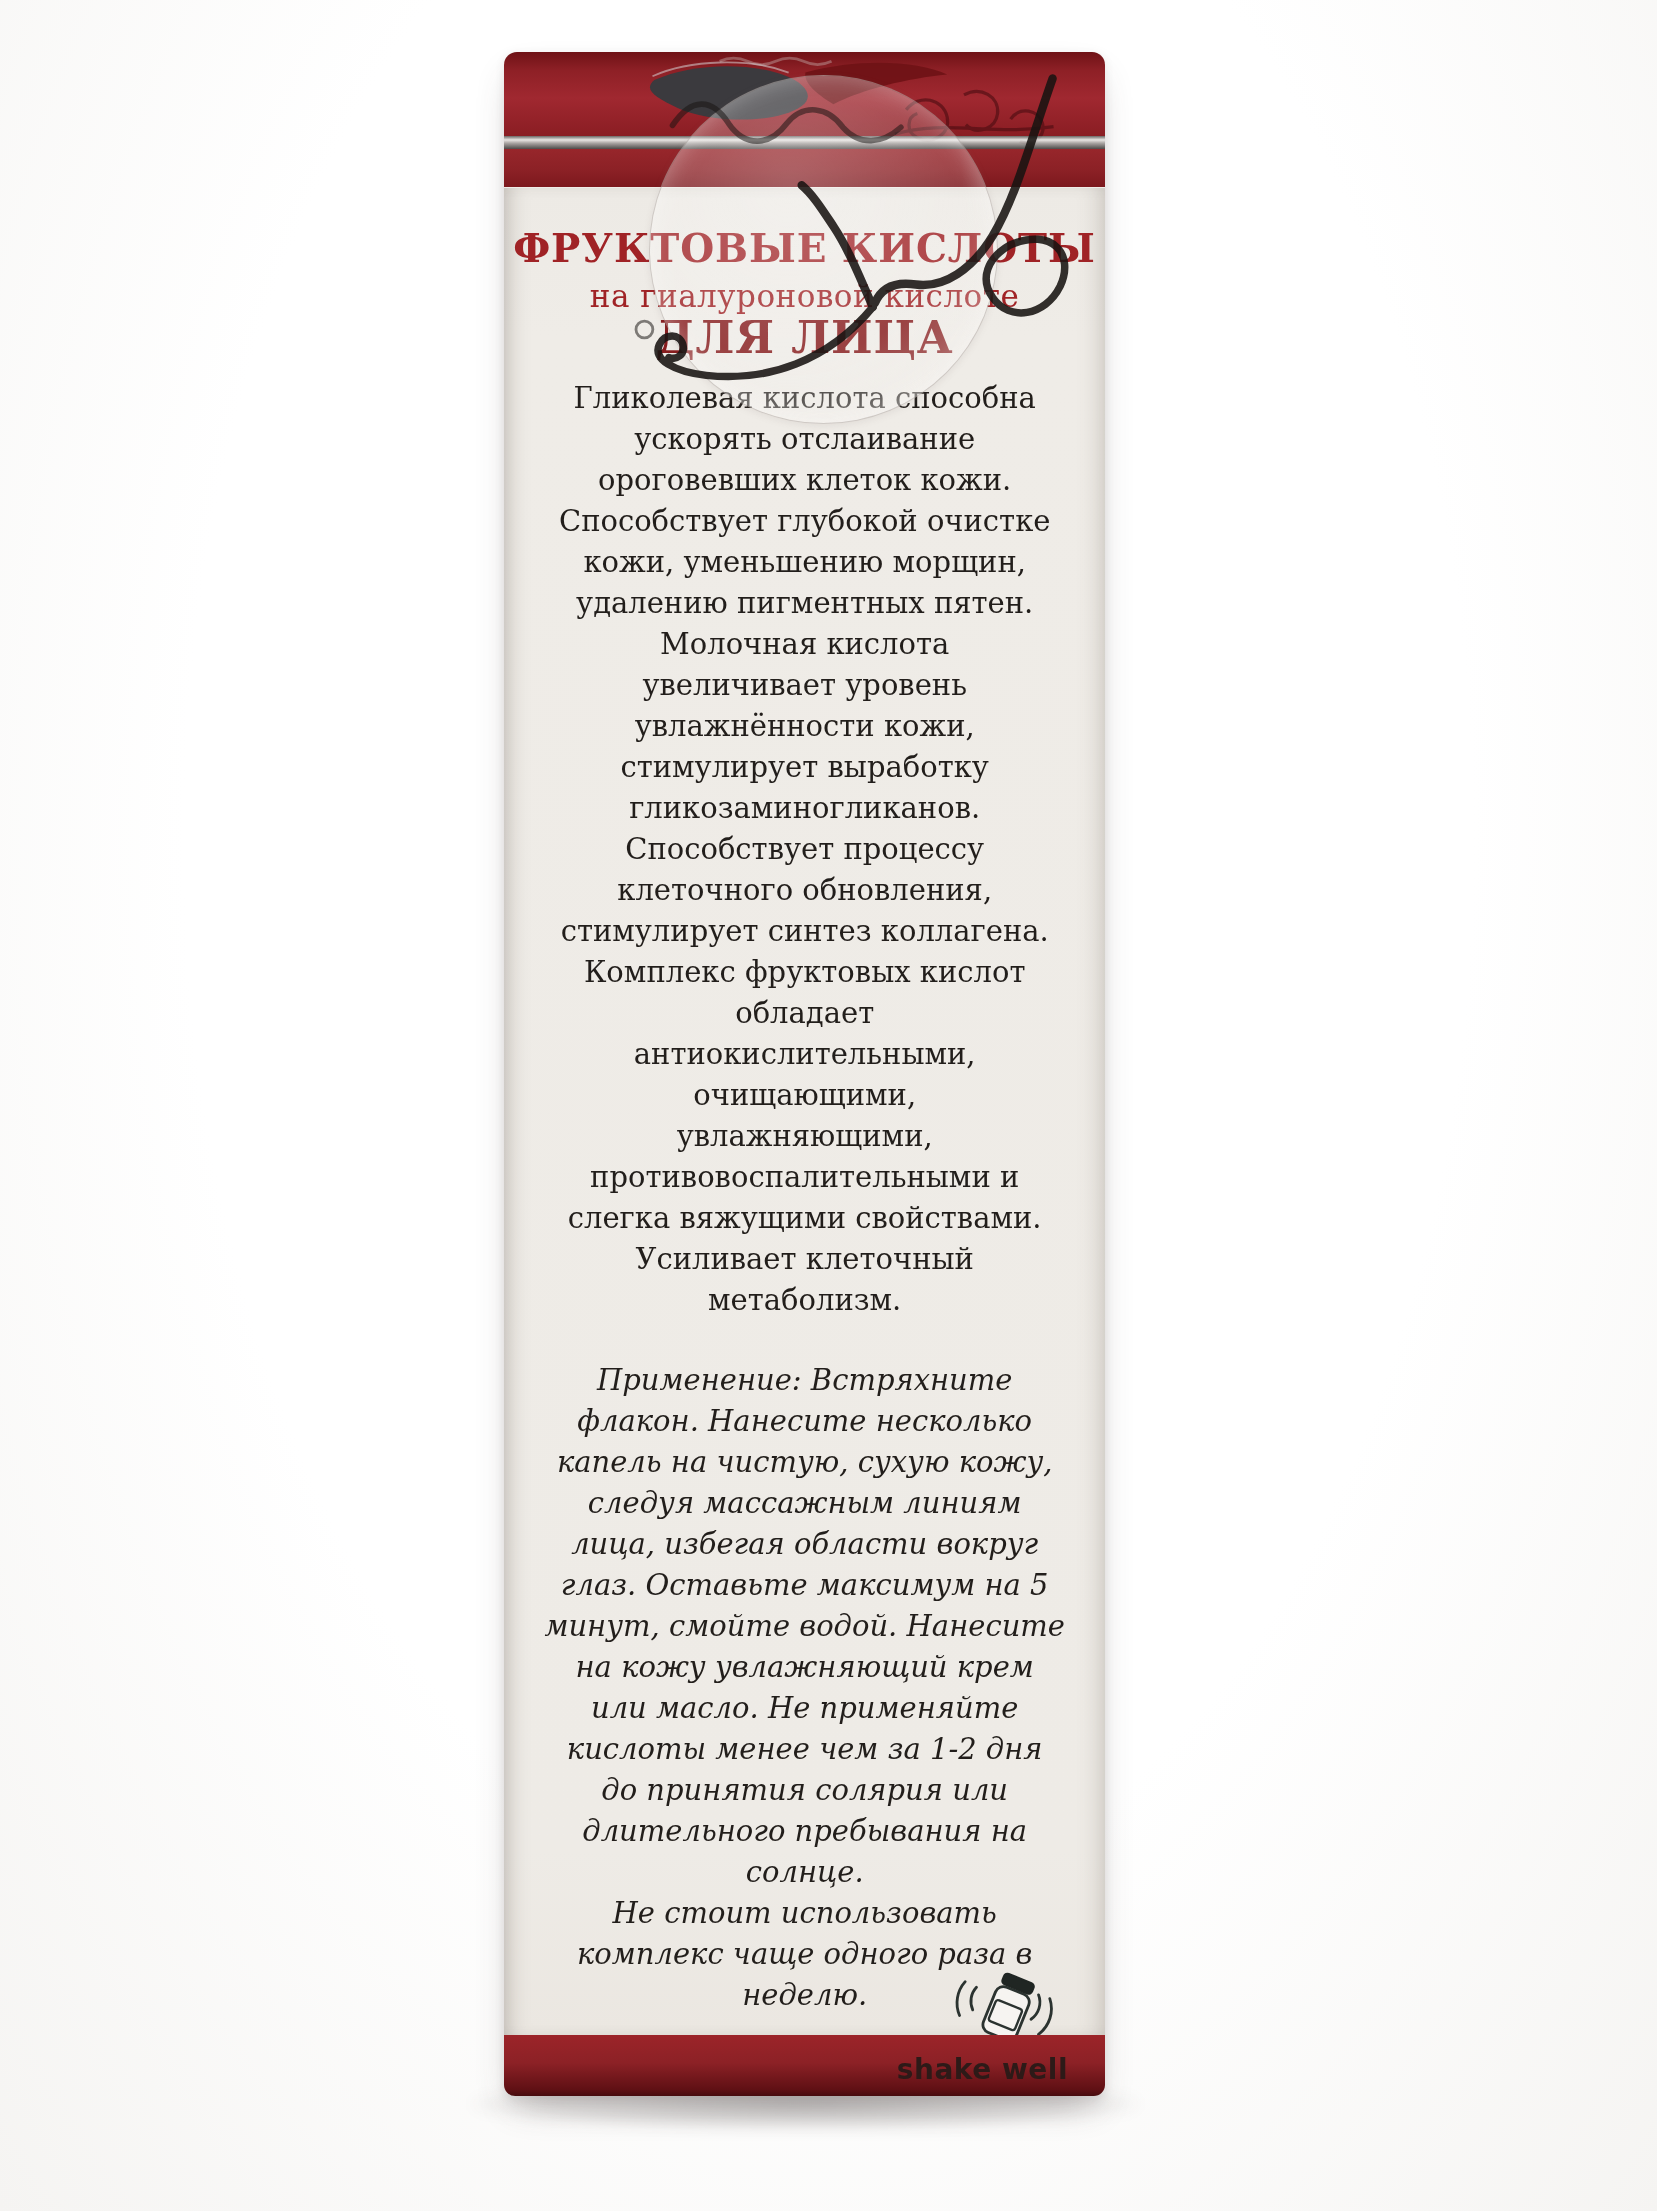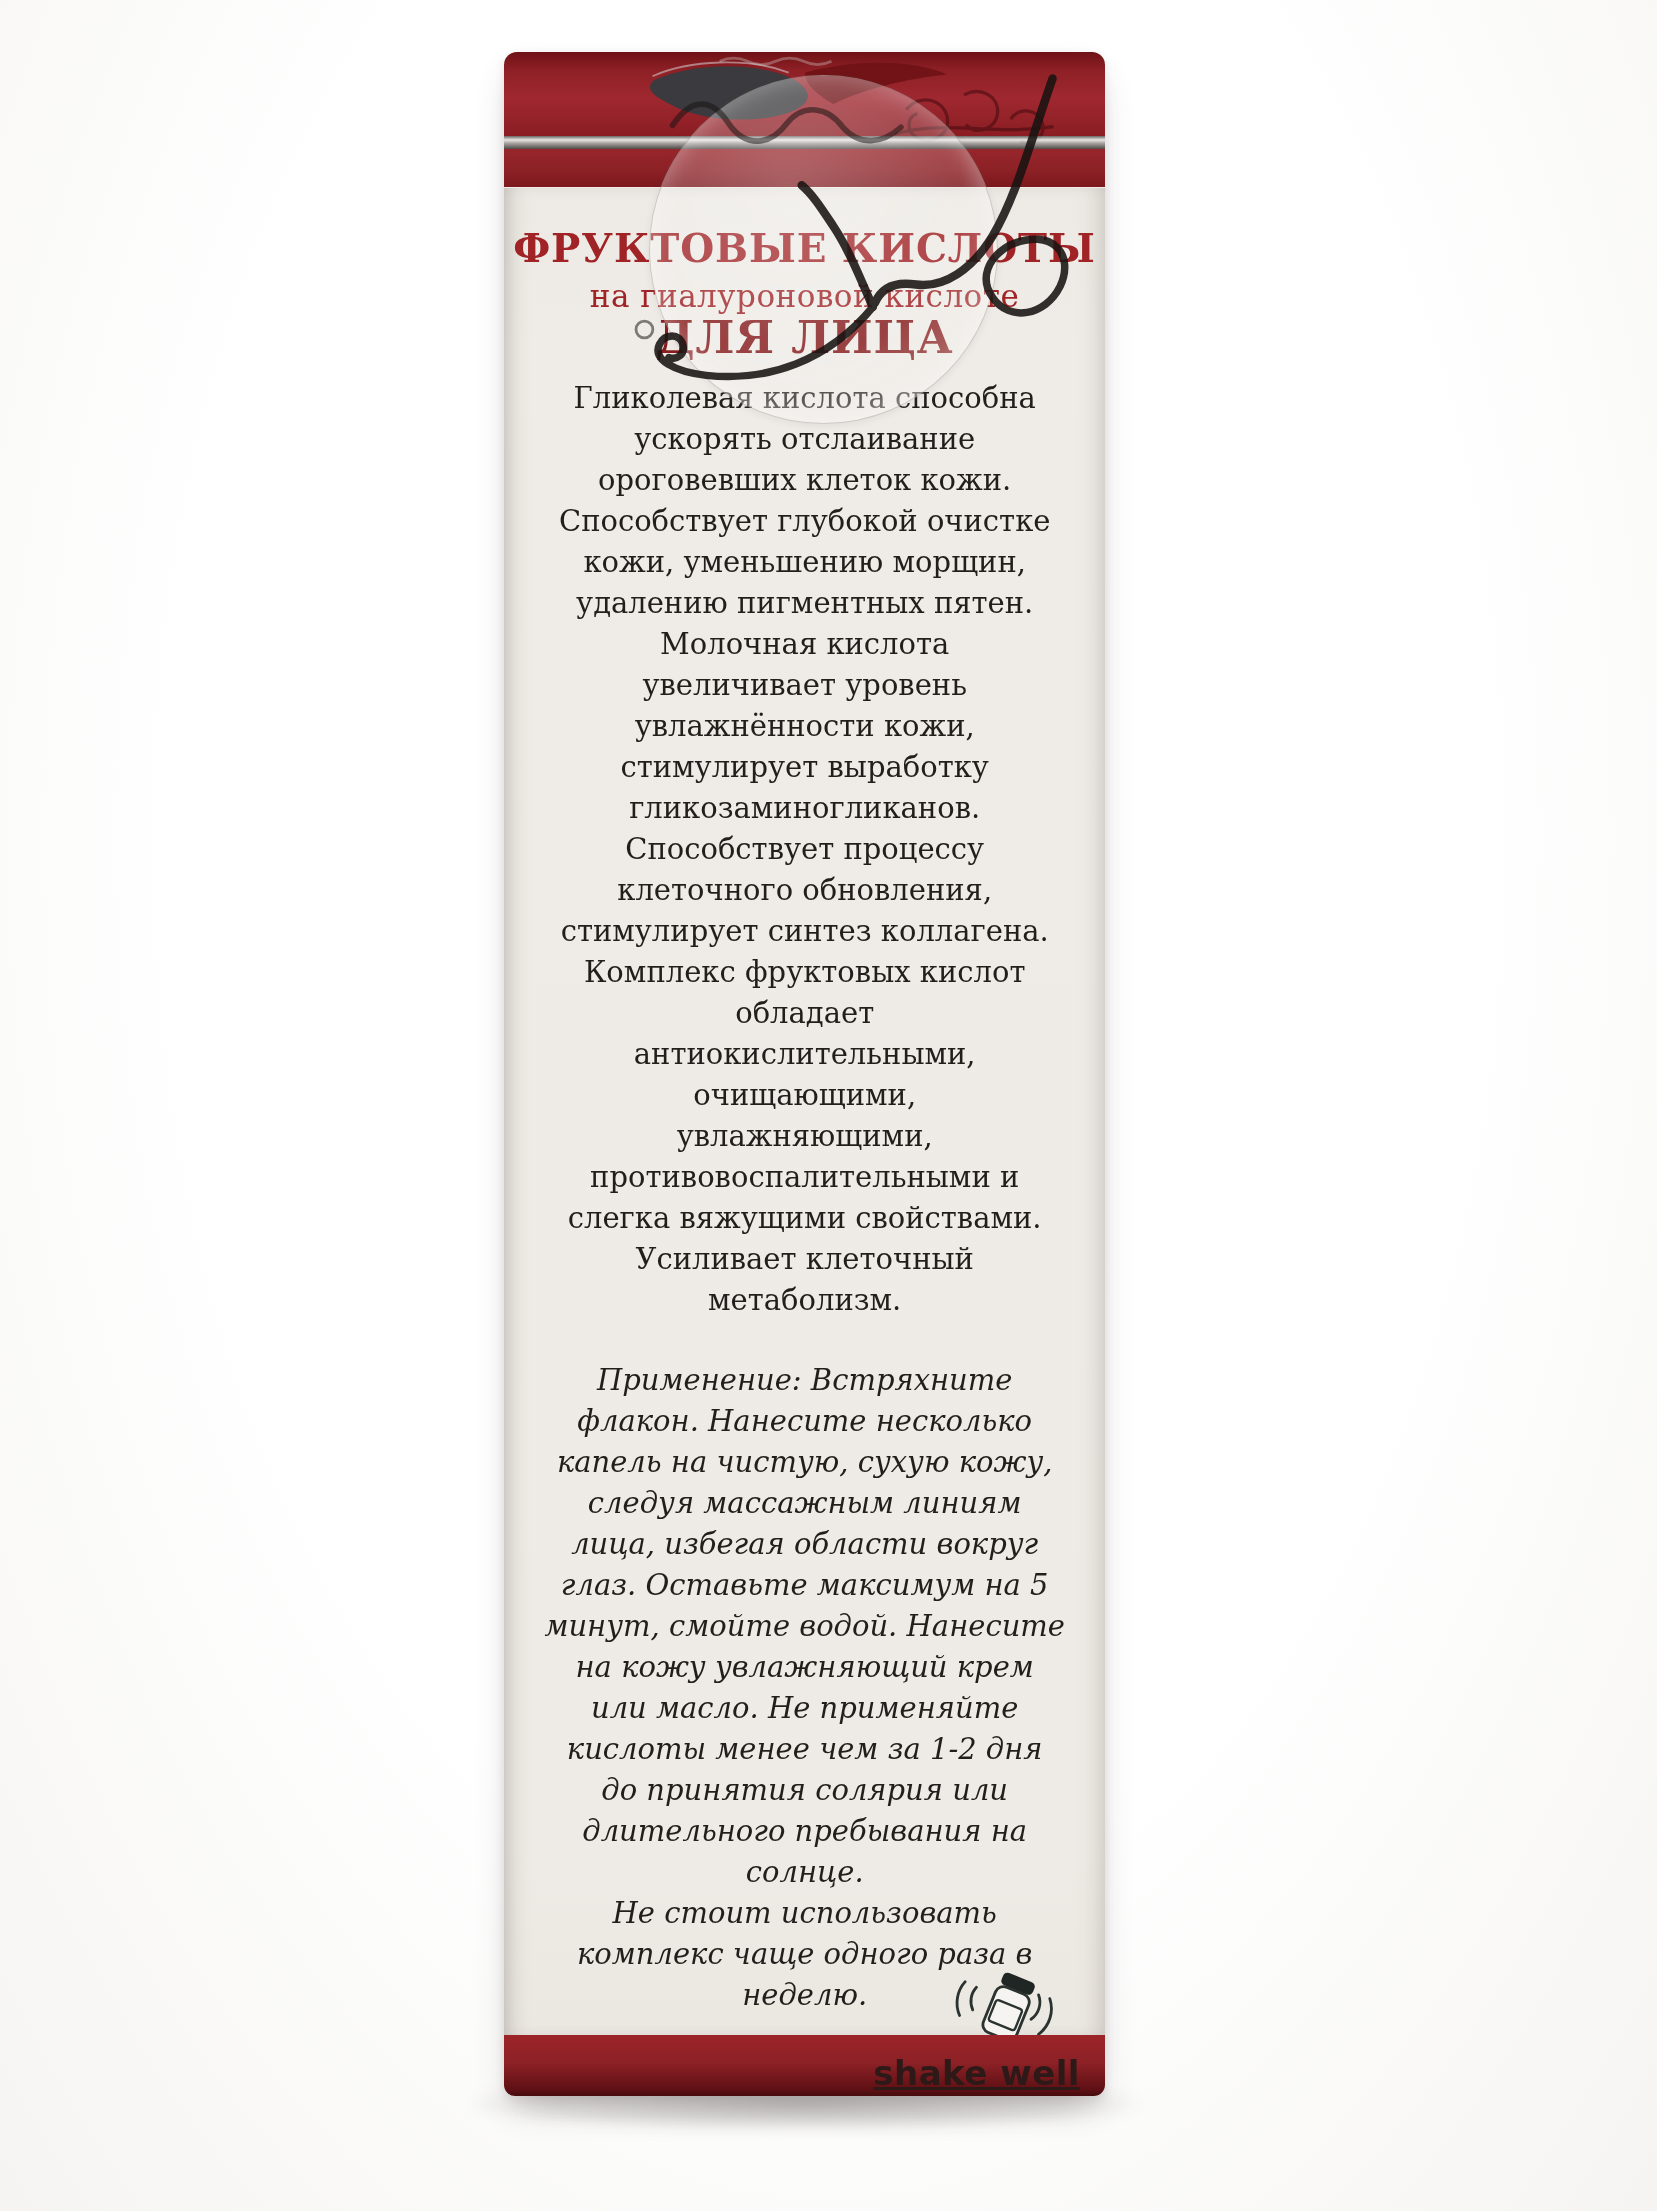--- a/index.html
+++ b/index.html
@@ -70,25 +70,24 @@
   .sticker{
     position:absolute;left:145px;top:23.4px;width:347px;height:347px;border-radius:50%;
     background:radial-gradient(circle at 40% 32%, rgba(255,255,255,.30), rgba(255,255,255,.16) 55%, rgba(244,241,238,.40) 84%, rgba(190,184,178,.28) 100%);
     border:1.9px solid rgba(165,155,150,.45);
     box-shadow:0 1.9px 7.5px rgba(120,110,105,.12), inset 0 0 24px rgba(255,255,255,.35);
   }
   .swash{position:absolute;left:0;top:0;}
   
   .shake-icon{position:absolute;left:448px;top:1909px;}
   .shake-label{
-    position:absolute;right:25px;top:2001px;
+    position:absolute;right:37px;top:2001px;
     font-family:"DejaVu Sans","Liberation Sans",sans-serif;
-    font-weight:bold;font-size:34px;letter-spacing:0.5px;
+    font-weight:bold;font-size:28px;letter-spacing:0.5px;
     color:var(--shake_text,#2d1a18);
-    text-decoration:underline;
   }
 </style>
 </head>
 <body>
 
 <div class="scene">
   <div class="ground-shadow"></div>
 
   <div class="box">
 

